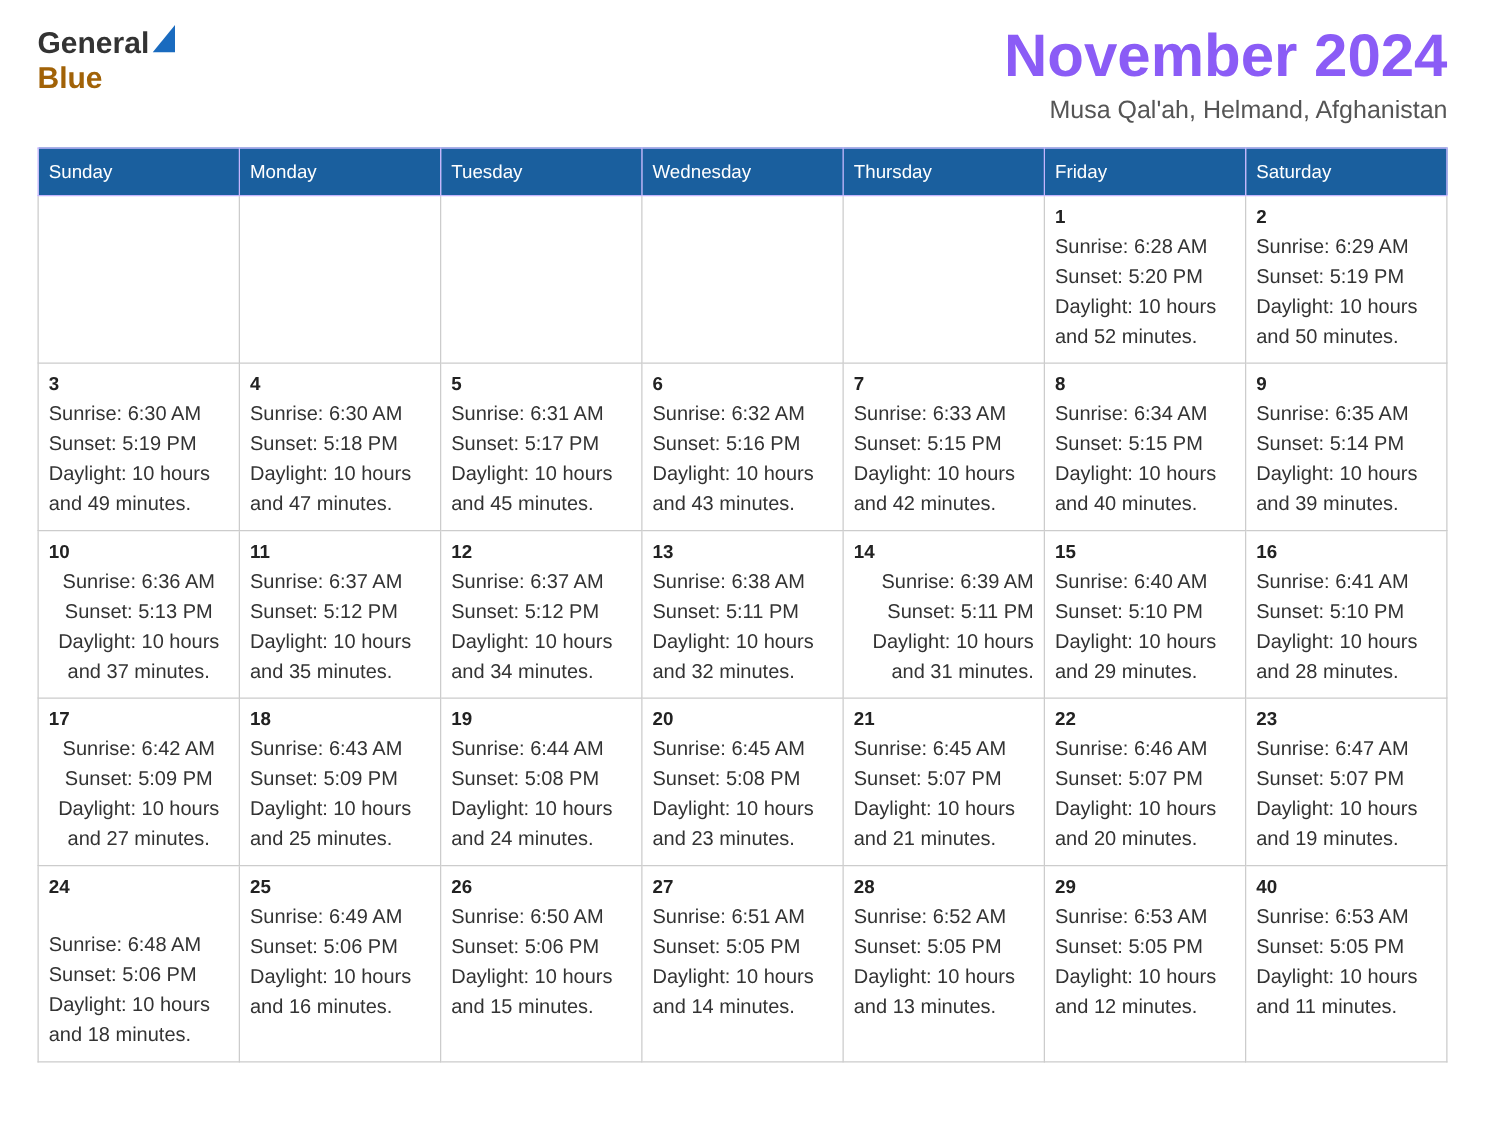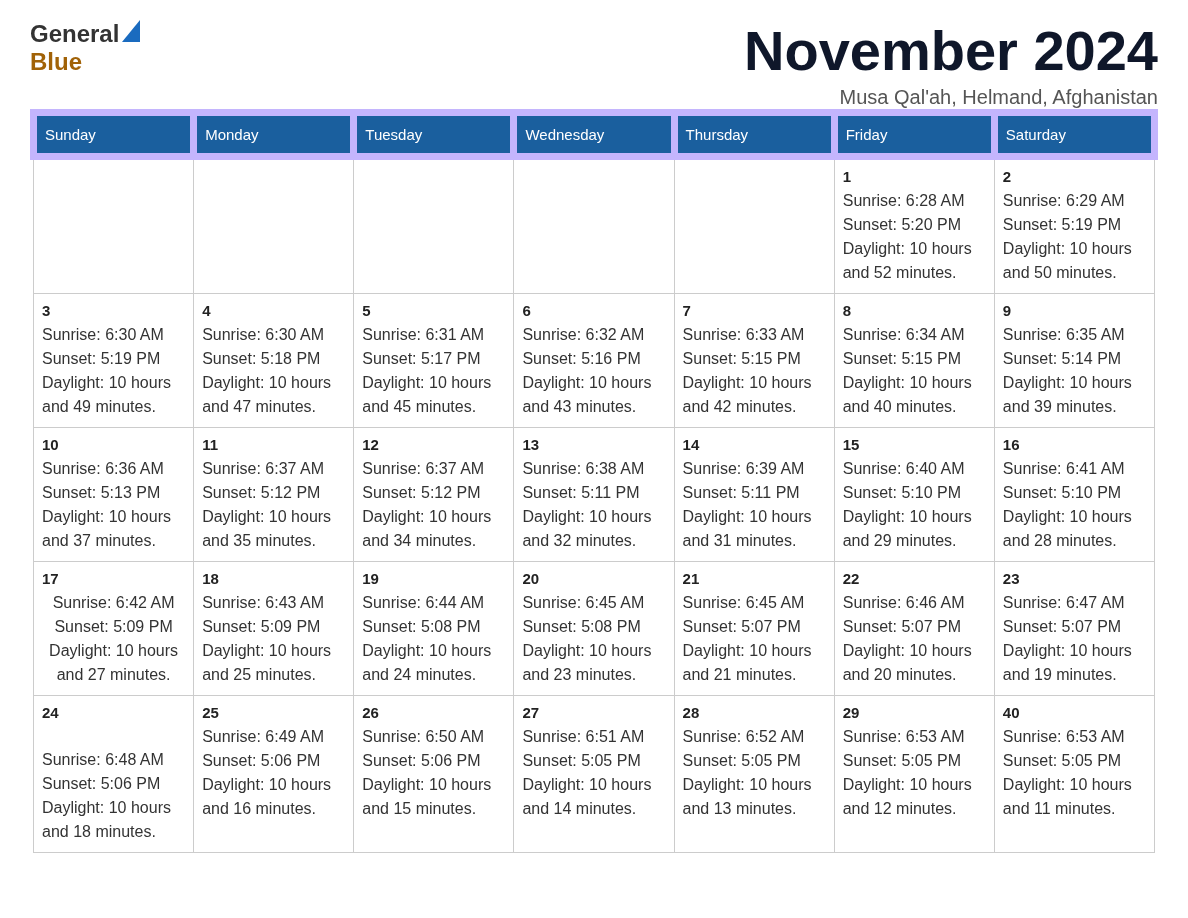--- a/index.html
+++ b/index.html
@@ -7,48 +7,49 @@
       background: #fff;
       font-family: Arial, sans-serif;
       width: 1188px;
       min-height: 918px;
       padding: 20px 30px;
     }
     .header-area {
       display: flex;
       justify-content: space-between;
       align-items: flex-start;
+      margin-bottom: 18px;
     }
     .title-area {
       text-align: right;
     }
     .main-title {
-      font-size: 56px;
+      font-size: 48px;
       font-weight: bold;
-      color: #0f172a;
+      color: #8b5cf6;
       line-height: 1.1;
     }
     .subtitle {
       font-size: 20px;
       color: #555;
       margin-top: 4px;
     }
     table {
       width: 100%;
       border-collapse: collapse;
       table-layout: fixed;
     }
     thead tr th {
       background-color: #1a5f9e;
       color: #fff;
       padding: 10px 8px;
       font-size: 15px;
       font-weight: normal;
       text-align: left;
-      border: 7px solid #c4b5fd;
+      border: 1px solid #c4b5fd;
     }
     tbody tr td {
       vertical-align: top;
       padding: 8px;
       border: 1px solid #ccc;
       font-size: 13px;
       color: #333;
       height: 110px;
     }
     .day-num {
@@ -173,21 +174,21 @@
         <td>
           <div class="day-num">9</div>
           <div class="day-info" style="white-space: pre-line;">Sunrise: 6:35 AM
 Sunset: 5:14 PM
 Daylight: 10 hours and 39 minutes.</div>
         </td>
       </tr>
       <tr>
         <td>
           <div class="day-num">10</div>
-          <div class="day-info" style="white-space: pre-line;">Sunrise: 6:36 AM
+          <div class="day-info" style="white-space: pre-line; text-align: center;">Sunrise: 6:36 AM
 Sunset: 5:13 PM
 Daylight: 10 hours and 37 minutes.</div>
         </td>
         <td>
           <div class="day-num">11</div>
           <div class="day-info" style="white-space: pre-line;">Sunrise: 6:37 AM
 Sunset: 5:12 PM
 Daylight: 10 hours and 35 minutes.</div>
         </td>
         <td>
@@ -197,21 +198,21 @@
 Daylight: 10 hours and 34 minutes.</div>
         </td>
         <td>
           <div class="day-num">13</div>
           <div class="day-info" style="white-space: pre-line;">Sunrise: 6:38 AM
 Sunset: 5:11 PM
 Daylight: 10 hours and 32 minutes.</div>
         </td>
         <td>
           <div class="day-num">14</div>
-          <div class="day-info" style="white-space: pre-line;">Sunrise: 6:39 AM
+          <div class="day-info" style="white-space: pre-line; text-align: right;">Sunrise: 6:39 AM
 Sunset: 5:11 PM
 Daylight: 10 hours and 31 minutes.</div>
         </td>
         <td>
           <div class="day-num">15</div>
           <div class="day-info" style="white-space: pre-line;">Sunrise: 6:40 AM
 Sunset: 5:10 PM
 Daylight: 10 hours and 29 minutes.</div>
         </td>
         <td>

